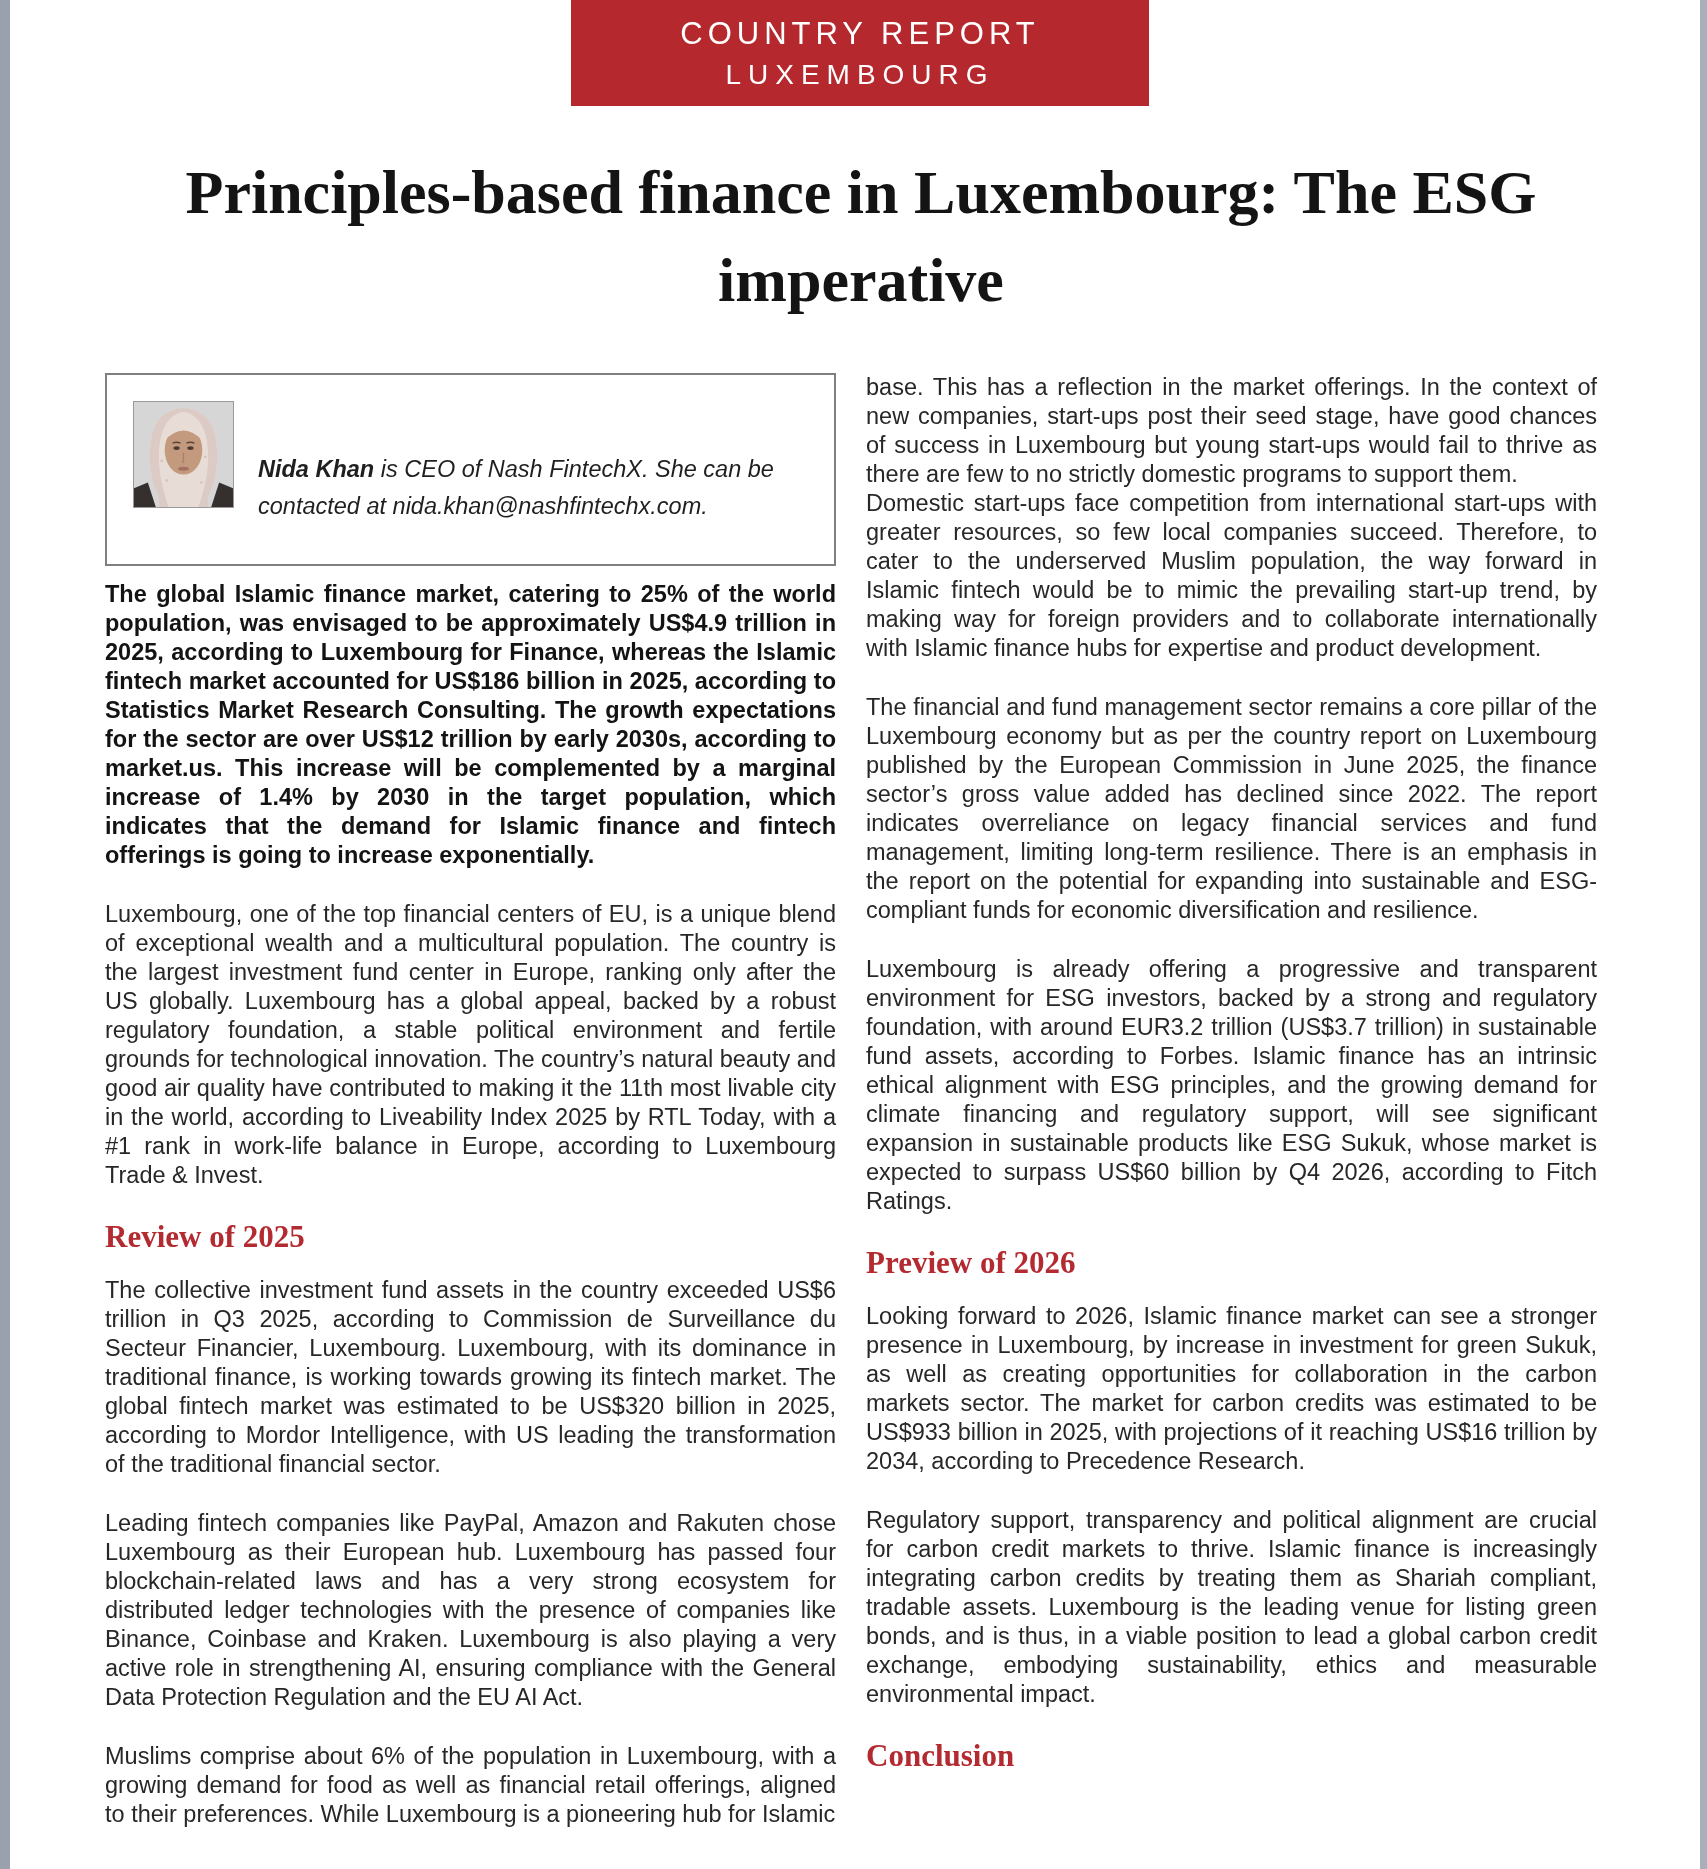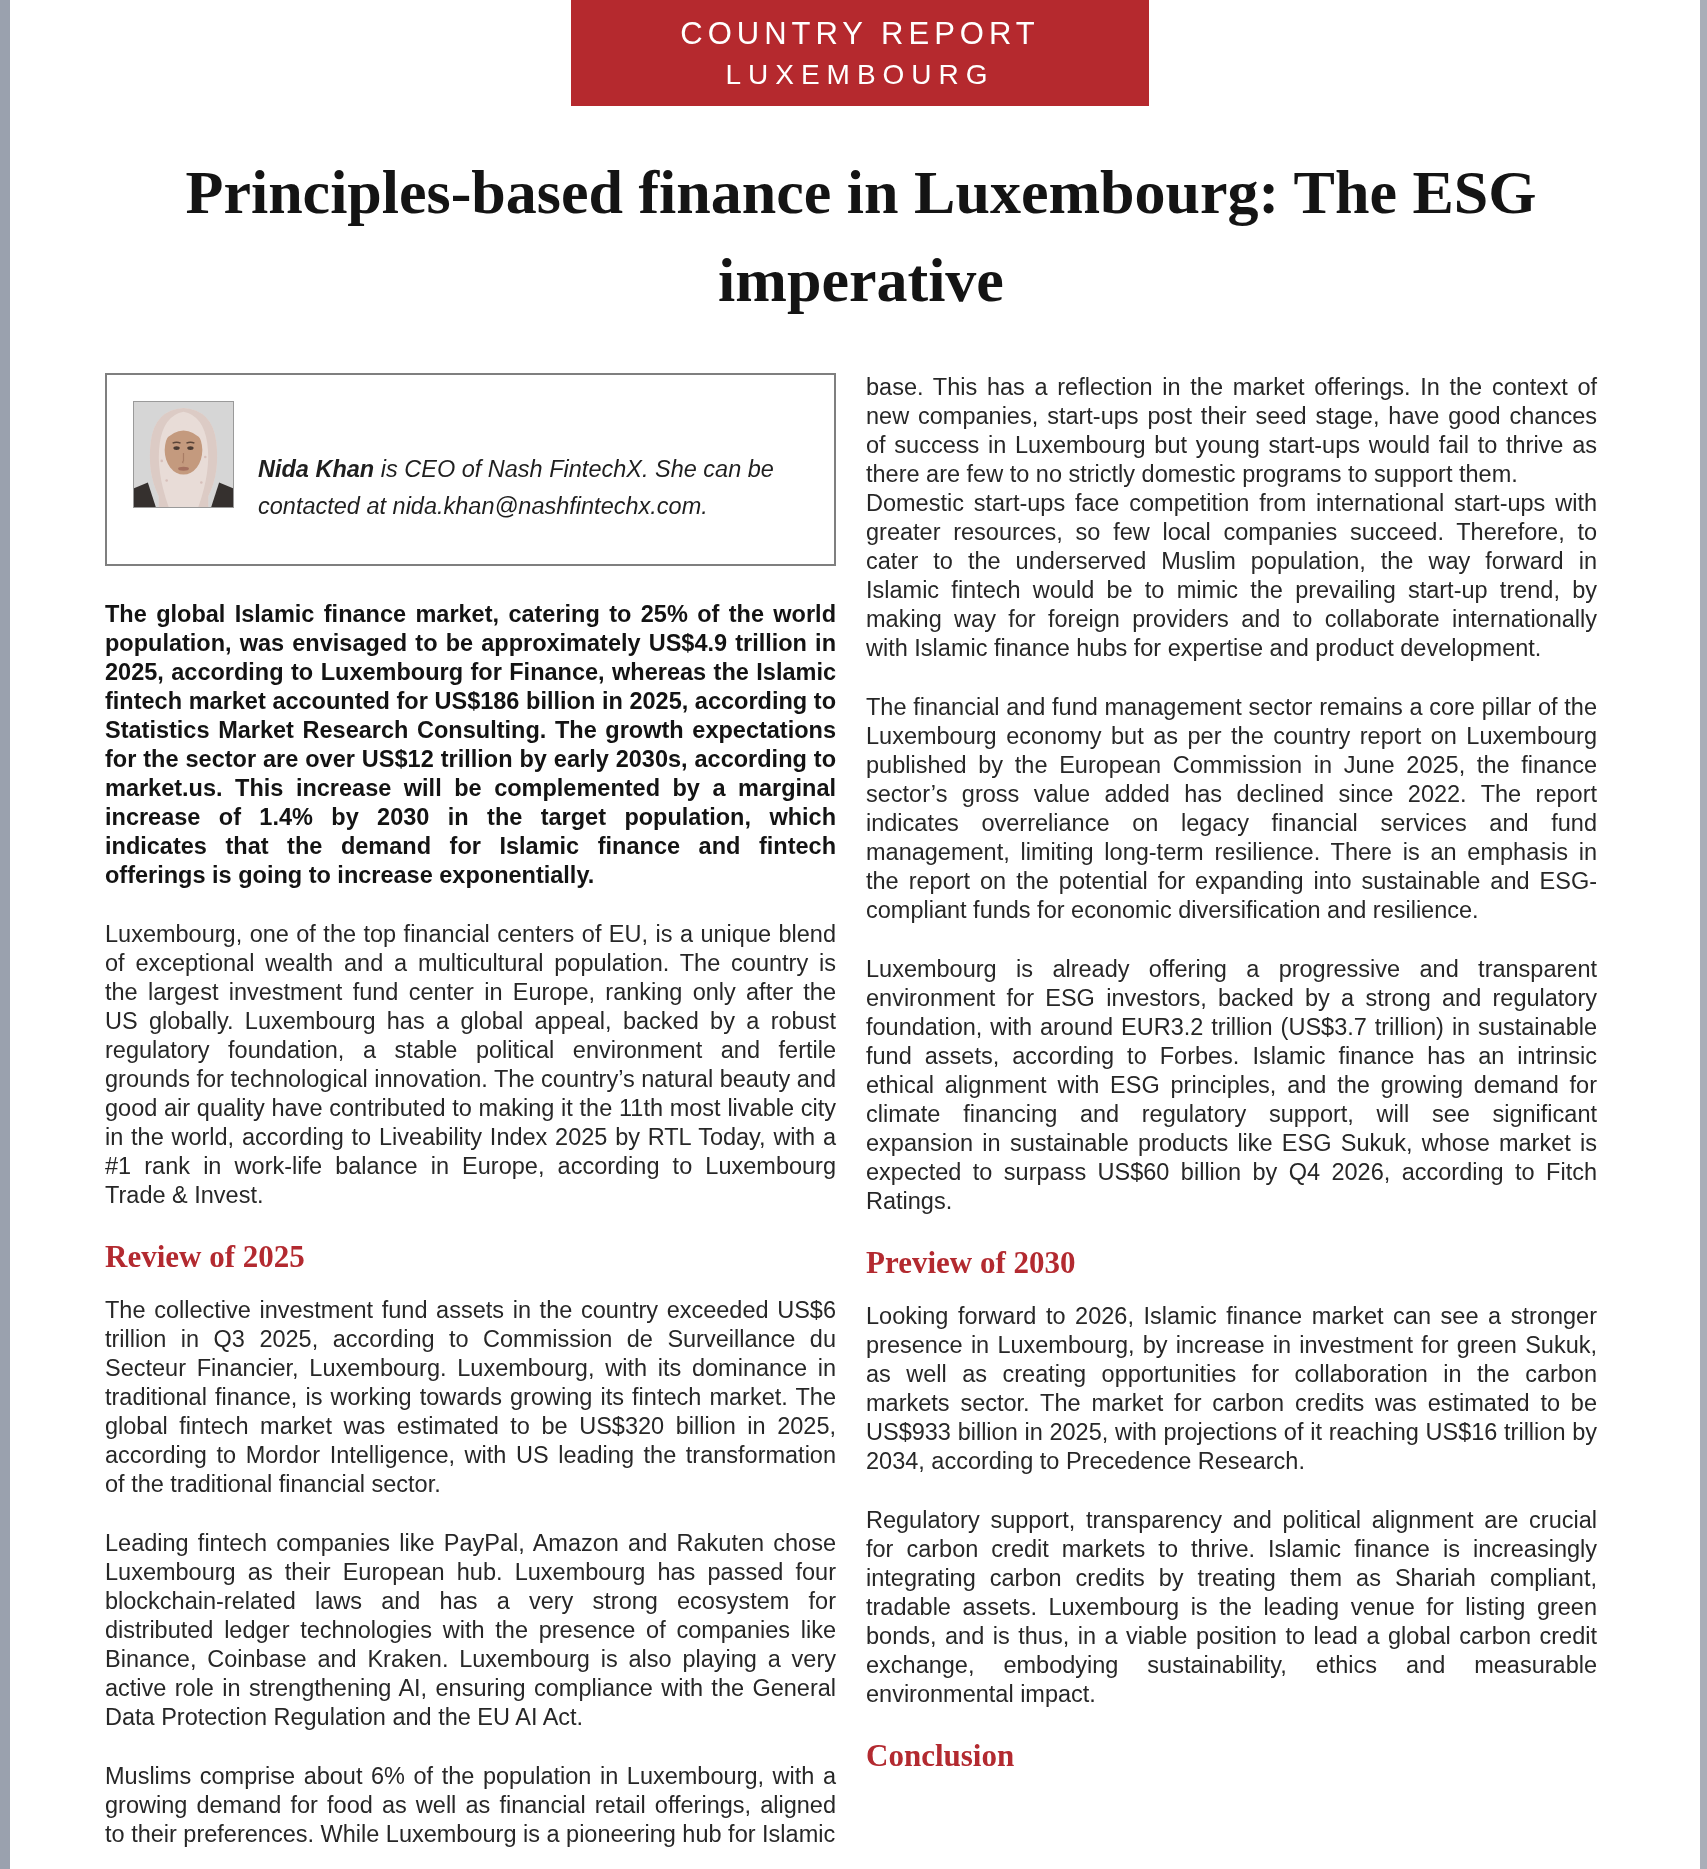--- a/index.html
+++ b/index.html
@@ -48,21 +48,21 @@
 
   .columns{
     position:absolute;top:373px;left:105px;width:1492px;
     display:flex;gap:30px;
   }
   .col{flex:1 1 0;min-width:0;}
 
   .author-box{
     border:2px solid #7f7f7f;
     height:193px;
-    margin-bottom:34px;
+    margin-bottom:14px;
     display:flex;align-items:flex-start;
     padding:26px;
   }
   .photo{
     width:101px;height:107px;flex:0 0 auto;
     border:1px solid #9a9a9a;background:#d6d6d6;overflow:hidden;
   }
   .photo svg{display:block;width:100%;height:100%;}
   .bio{
     flex:1 1 auto;
@@ -140,21 +140,21 @@
       <p class="para">Leading fintech companies like PayPal, Amazon and Rakuten chose Luxembourg as their European hub. Luxembourg has passed four blockchain-related laws and has a very strong ecosystem for distributed ledger technologies with the presence of companies like Binance, Coinbase and Kraken. Luxembourg is also playing a very active role in strengthening AI, ensuring compliance with the General Data Protection Regulation and the EU AI Act.</p>
       <p class="para">Muslims comprise about 6% of the population in Luxembourg, with a growing demand for food as well as financial retail offerings, aligned to their preferences. While Luxembourg is a pioneering hub for Islamic</p>
     </div>
 
     <div class="col">
       <p class="para tight">base. This has a reflection in the market offerings. In the context of new companies, start-ups post their seed stage, have good chances of success in Luxembourg but young start-ups would fail to thrive as there are few to no strictly domestic programs to support them.</p>
       <p class="para">Domestic start-ups face competition from international start-ups with greater resources, so few local companies succeed. Therefore, to cater to the underserved Muslim population, the way forward in Islamic fintech would be to mimic the prevailing start-up trend, by making way for foreign providers and to collaborate internationally with Islamic finance hubs for expertise and product development.</p>
       <p class="para">The financial and fund management sector remains a core pillar of the Luxembourg economy but as per the country report on Luxembourg published by the European Commission in June 2025, the finance sector’s gross value added has declined since 2022. The report indicates overreliance on legacy financial services and fund management, limiting long-term resilience. There is an emphasis in the report on the potential for expanding into sustainable and ESG-compliant funds for economic diversification and resilience.</p>
       <p class="para">Luxembourg is already offering a progressive and transparent environment for ESG investors, backed by a strong and regulatory foundation, with around EUR3.2 trillion (US$3.7 trillion) in sustainable fund assets, according to Forbes. Islamic finance has an intrinsic ethical alignment with ESG principles, and the growing demand for climate financing and regulatory support, will see significant expansion in sustainable products like ESG Sukuk, whose market is expected to surpass US$60 billion by Q4 2026, according to Fitch Ratings.</p>
 
-      <h2 class="section-heading">Preview of 2030</h2>
+      <h2 class="section-heading">Preview of 2026</h2>
 
       <p class="para">Looking forward to 2026, Islamic finance market can see a stronger presence in Luxembourg, by increase in investment for green Sukuk, as well as creating opportunities for collaboration in the carbon markets sector. The market for carbon credits was estimated to be US$933 billion in 2025, with projections of it reaching US$16 trillion by 2034, according to Precedence Research.</p>
       <p class="para">Regulatory support, transparency and political alignment are crucial for carbon credit markets to thrive. Islamic finance is increasingly integrating carbon credits by treating them as Shariah compliant, tradable assets. Luxembourg is the leading venue for listing green bonds, and is thus, in a viable position to lead a global carbon credit exchange, embodying sustainability, ethics and measurable environmental impact.</p>
 
       <h2 class="section-heading">Conclusion</h2>
 
     </div>
 
   </div>
 </div>

